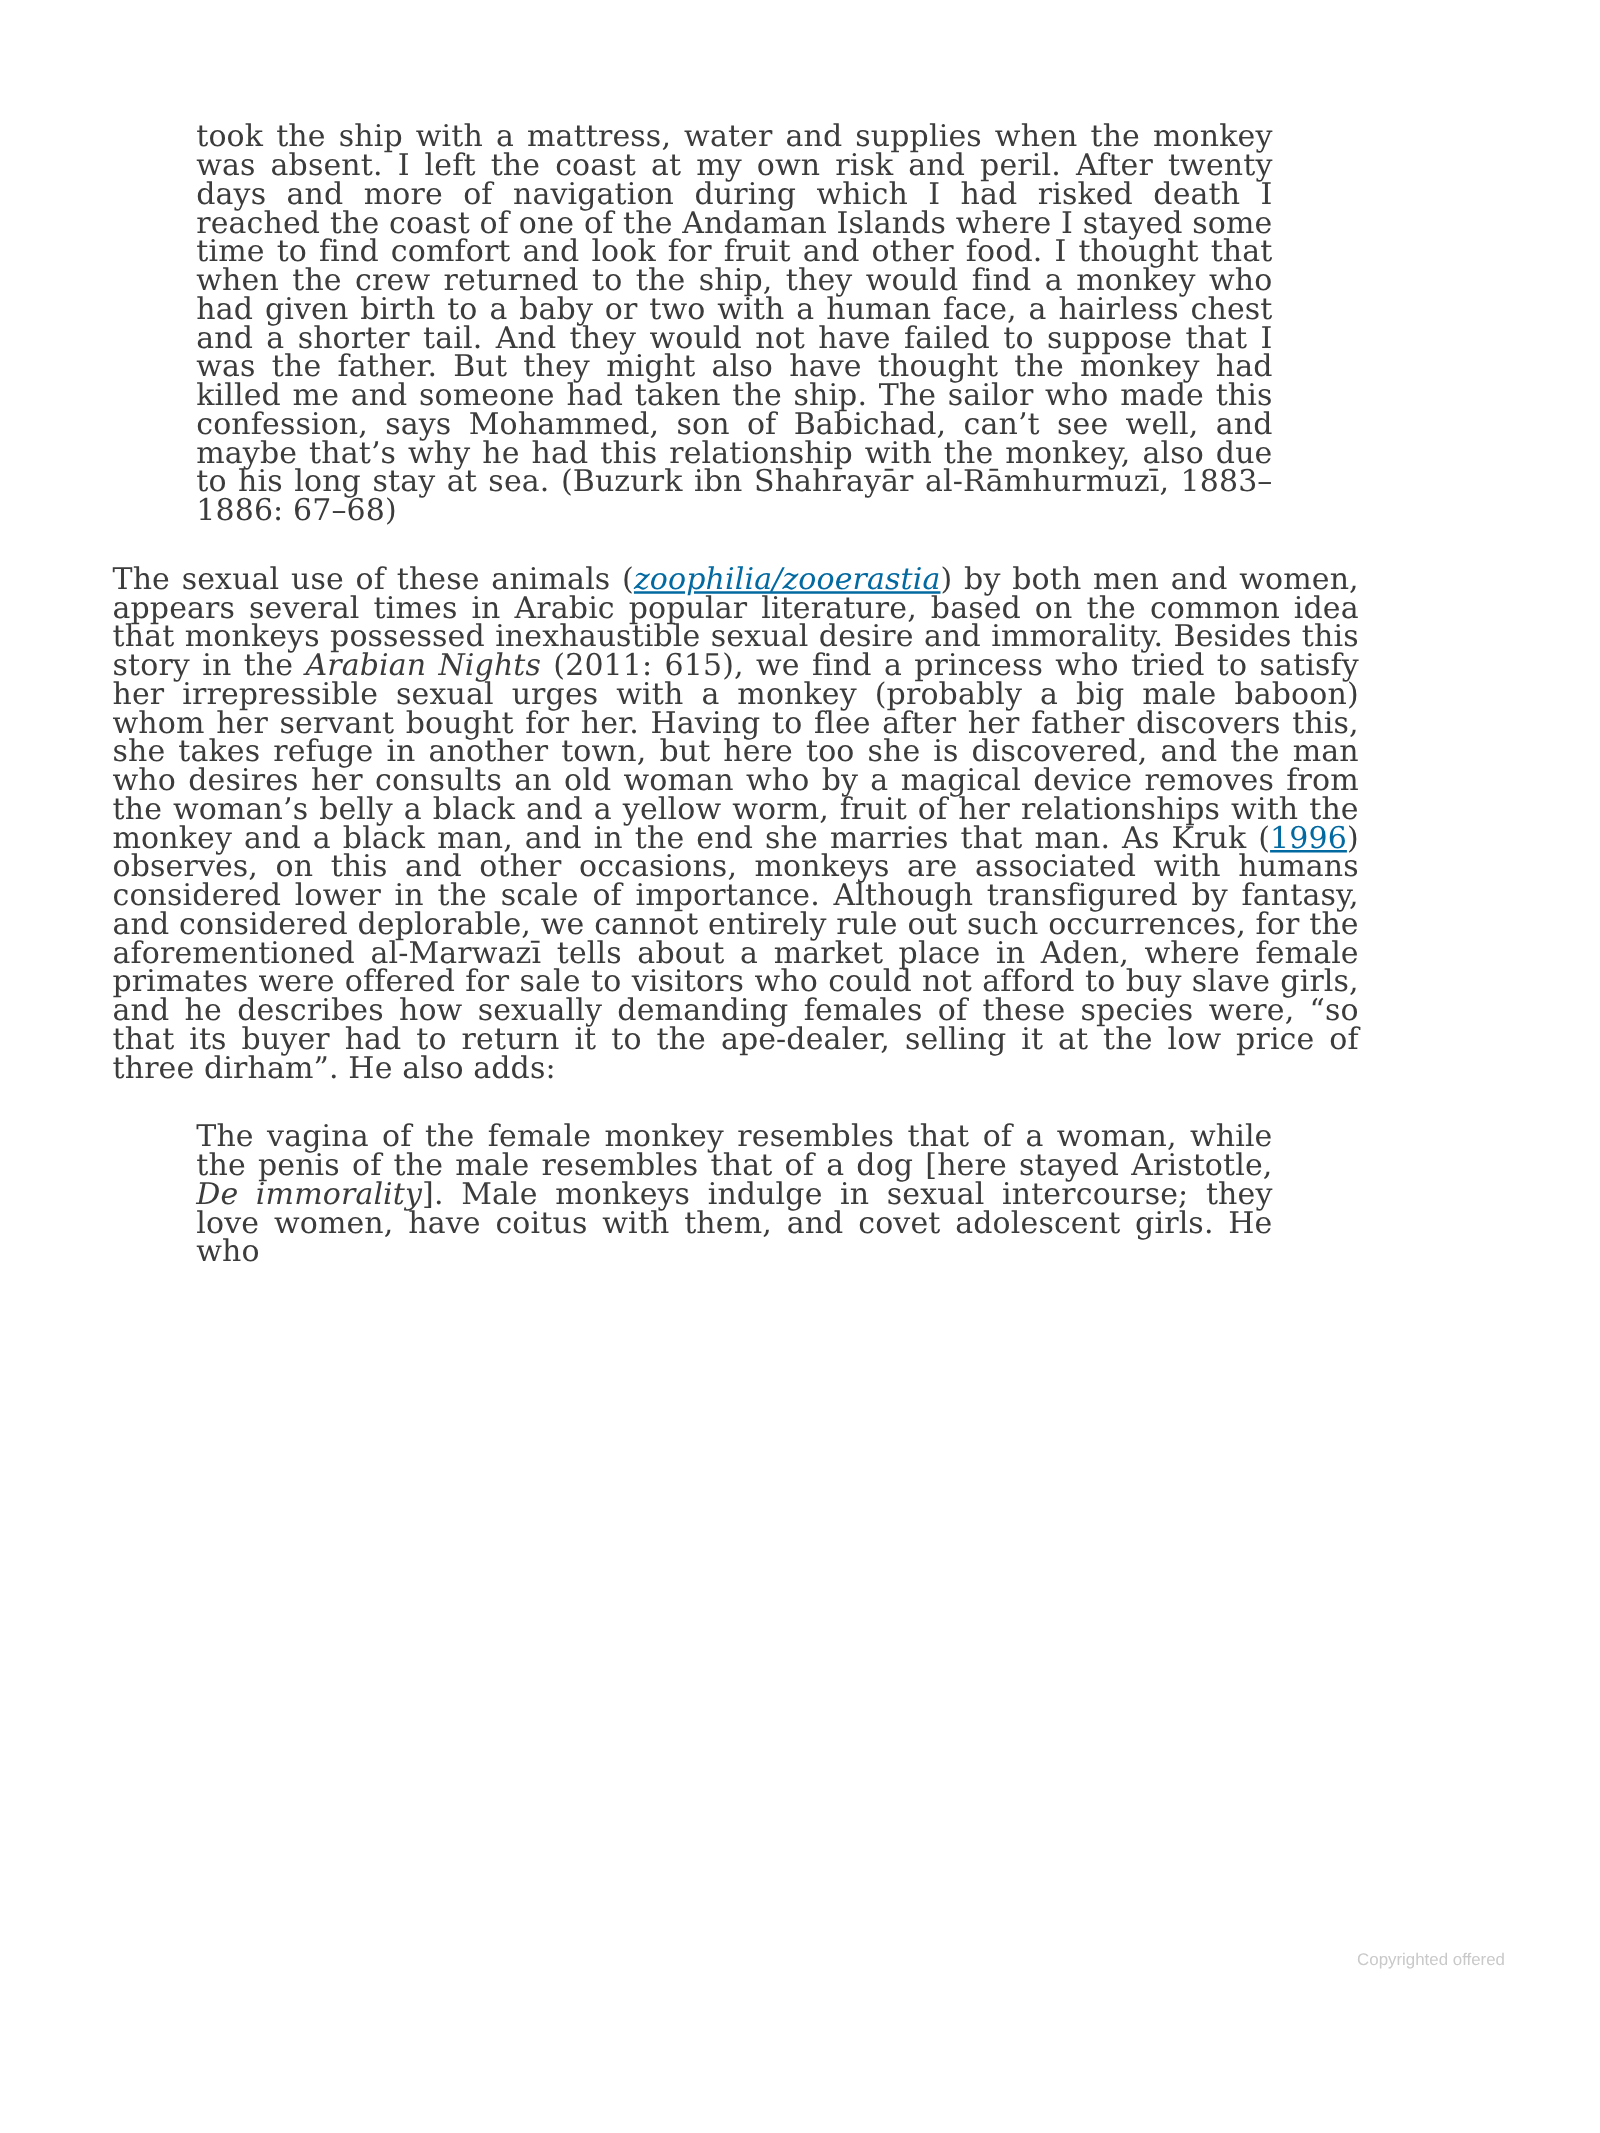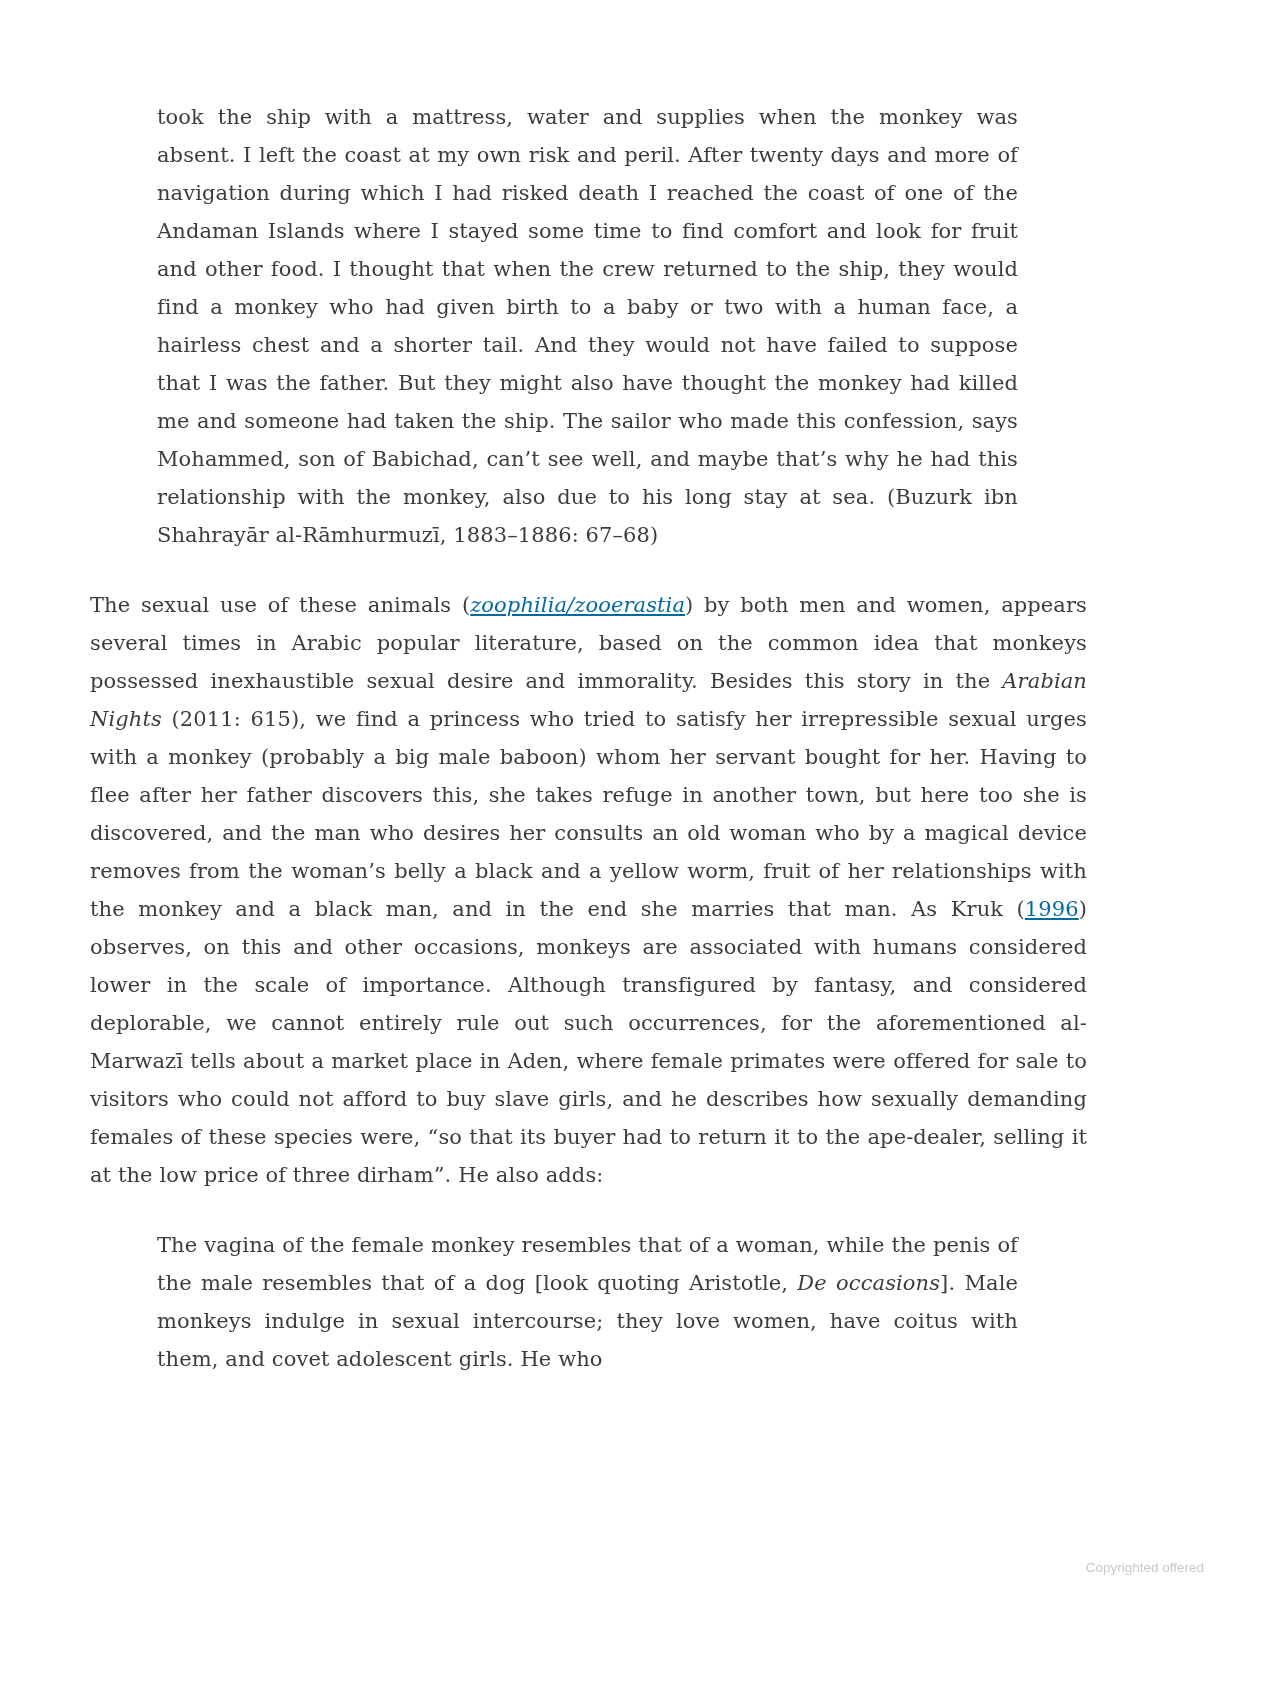--- a/index.html
+++ b/index.html
@@ -12,22 +12,22 @@
     font-family: "DejaVu Serif", "Liberation Serif", serif;
     color: #3c3c3c;
   }
   .page {
     position: absolute;
     left: 90px;
     top: 98px;
     width: 997px;
   }
   .para {
-    font-size: 21px;
-    line-height: 38px;
+    font-size: 24px;
+    line-height: 23px;
     text-align: justify;
     letter-spacing: 0.1px;
   }
   .blockquote {
     margin-left: 67px;
     margin-right: 69px;
   }
   .gap-after { margin-bottom: 32px; }
   .italic { font-style: italic; }
   a.link {
@@ -44,16 +44,16 @@
   }
 </style>
 </head>
 <body>
 
 <div class="page">
   <p class="para blockquote gap-after"><span>took the ship with a mattress, water and supplies when the monkey was absent. I left the coast at my own risk and peril. After twenty days and more of navigation during which I had risked death I reached the coast of one of the Andaman Islands where I stayed some time to find comfort and look for fruit and other food. I thought that when the crew returned to the ship, they would find a monkey who had given birth to a baby or two with a human face, a hairless chest and a shorter tail. And they would not have failed to suppose that I was the father. But they might also have thought the monkey had killed me and someone had taken the ship. The sailor who made this confession, says Mohammed, son of Babichad, can’t see well, and maybe that’s why he had this relationship with the monkey, also due to his long stay at sea. (Buzurk ibn Shahrayār al-Rāmhurmuzī, 1883–1886: 67–68)</span></p>
 
   <p class="para gap-after"><span>The sexual use of these animals (</span><a href="#" class="link italic">zoophilia/zooerastia</a><span>) by both men and women, appears several times in Arabic popular literature, based on the common idea that monkeys possessed inexhaustible sexual desire and immorality. Besides this story in the </span><span class="italic">Arabian Nights</span><span> (2011: 615), we find a princess who tried to satisfy her irrepressible sexual urges with a monkey (probably a big male baboon) whom her servant bought for her. Having to flee after her father discovers this, she takes refuge in another town, but here too she is discovered, and the man who desires her consults an old woman who by a magical device removes from the woman’s belly a black and a yellow worm, fruit of her relationships with the monkey and a black man, and in the end she marries that man. As Kruk (</span><a href="#" class="link">1996</a><span>) observes, on this and other occasions, monkeys are associated with humans considered lower in the scale of importance. Although transfigured by fantasy, and considered deplorable, we cannot entirely rule out such occurrences, for the aforementioned al-Marwazī tells about a market place in Aden, where female primates were offered for sale to visitors who could not afford to buy slave girls, and he describes how sexually demanding females of these species were, “so that its buyer had to return it to the ape-dealer, selling it at the low price of three dirham”. He also adds:</span></p>
 
-  <p class="para blockquote"><span>The vagina of the female monkey resembles that of a woman, while the penis of the male resembles that of a dog [look quoting Aristotle, </span><span class="italic">De occasions</span><span>]. Male monkeys indulge in sexual intercourse; they love women, have coitus with them, and covet adolescent girls. He who</span></p>
+  <p class="para blockquote"><span>The vagina of the female monkey resembles that of a woman, while the penis of the male resembles that of a dog [here stayed Aristotle, </span><span class="italic">De immorality</span><span>]. Male monkeys indulge in sexual intercourse; they love women, have coitus with them, and covet adolescent girls. He who</span></p>
 </div>
 
 <div class="watermark">Copyrighted offered</div>
 
 </body></html>

